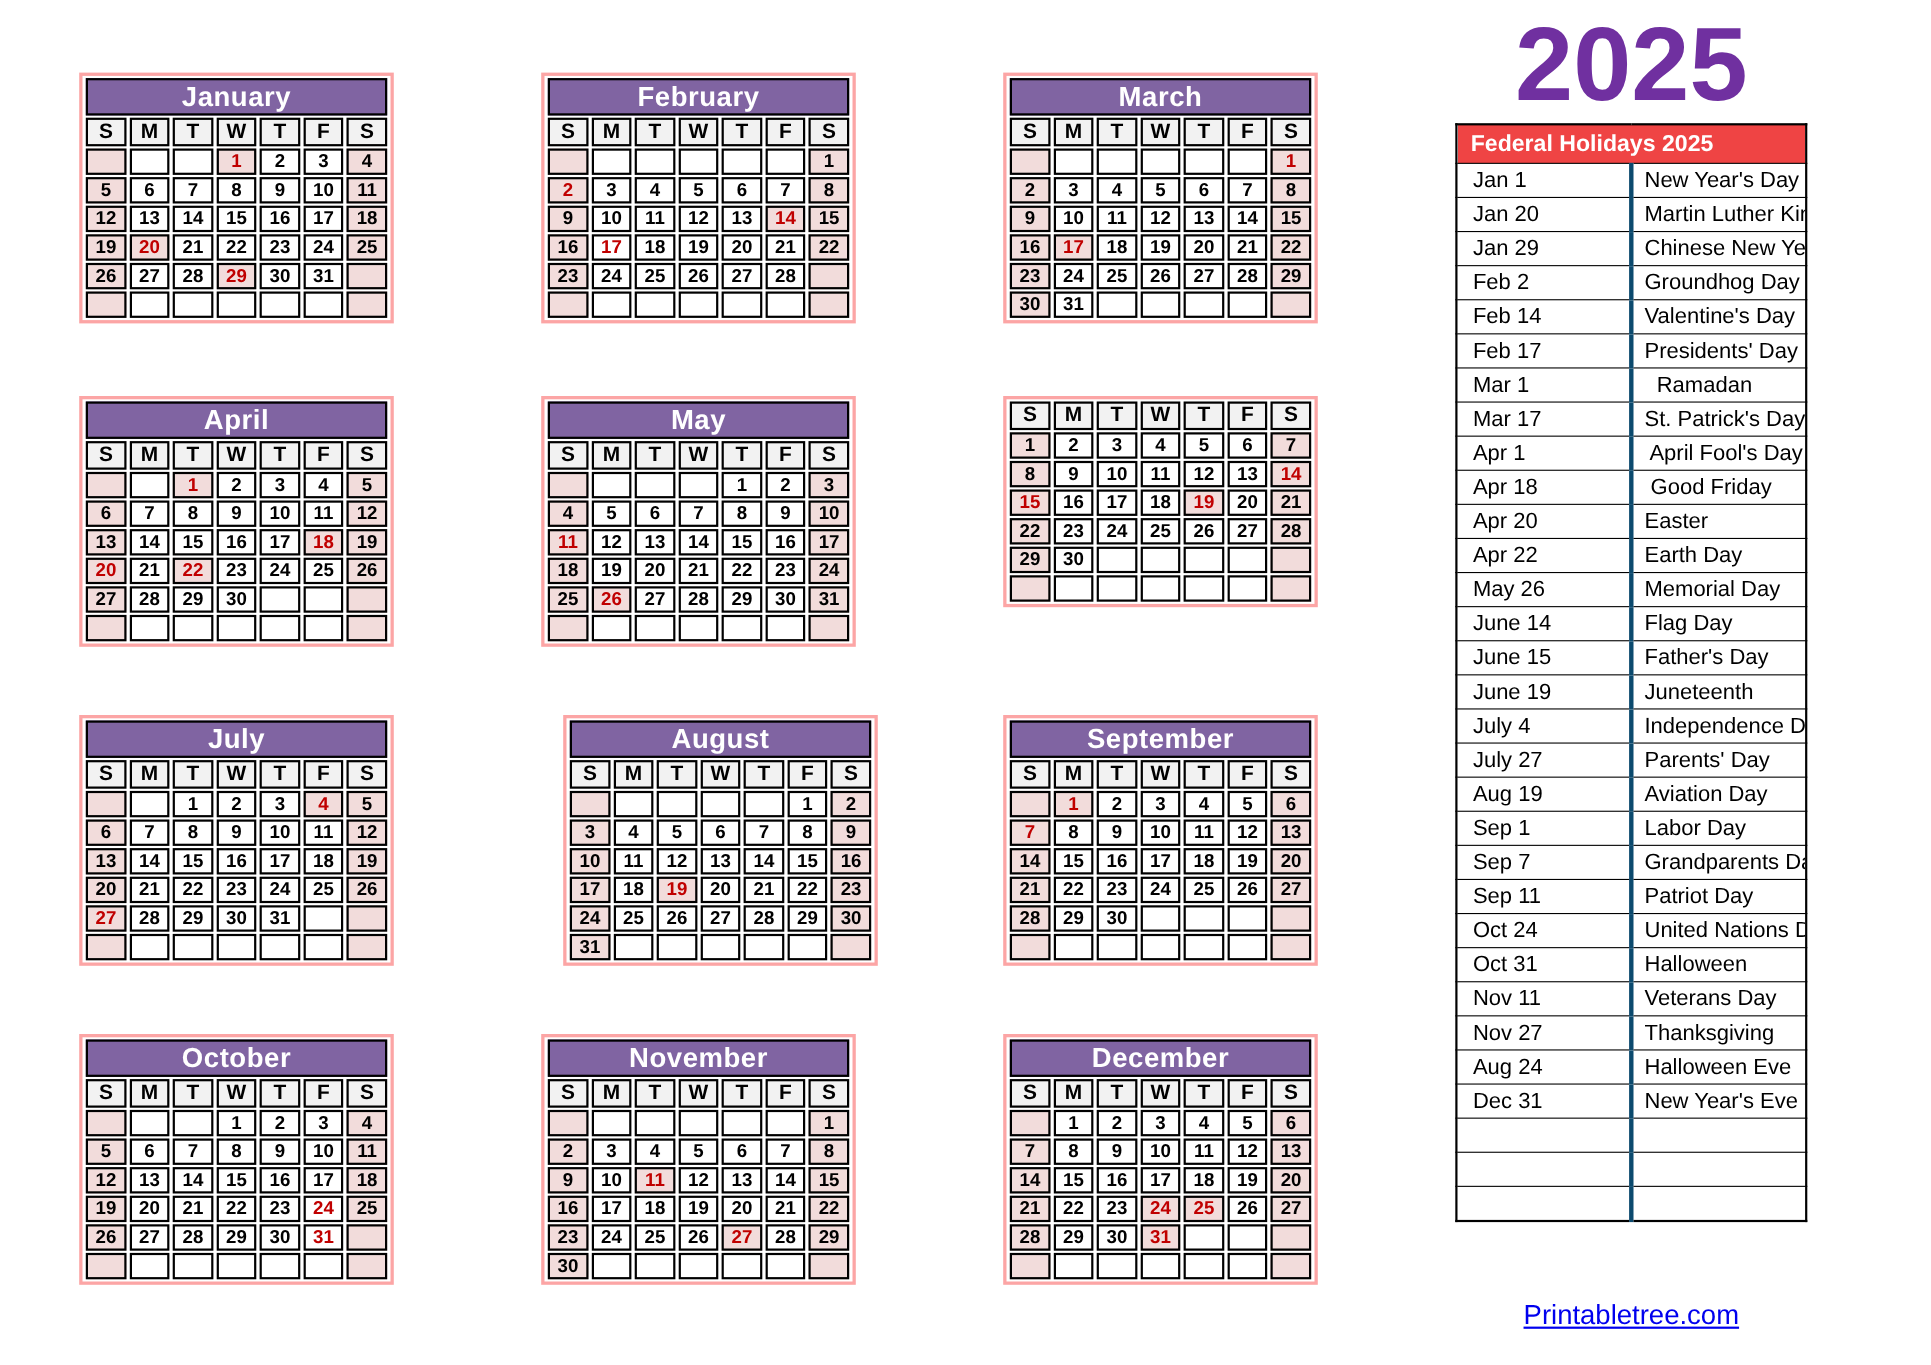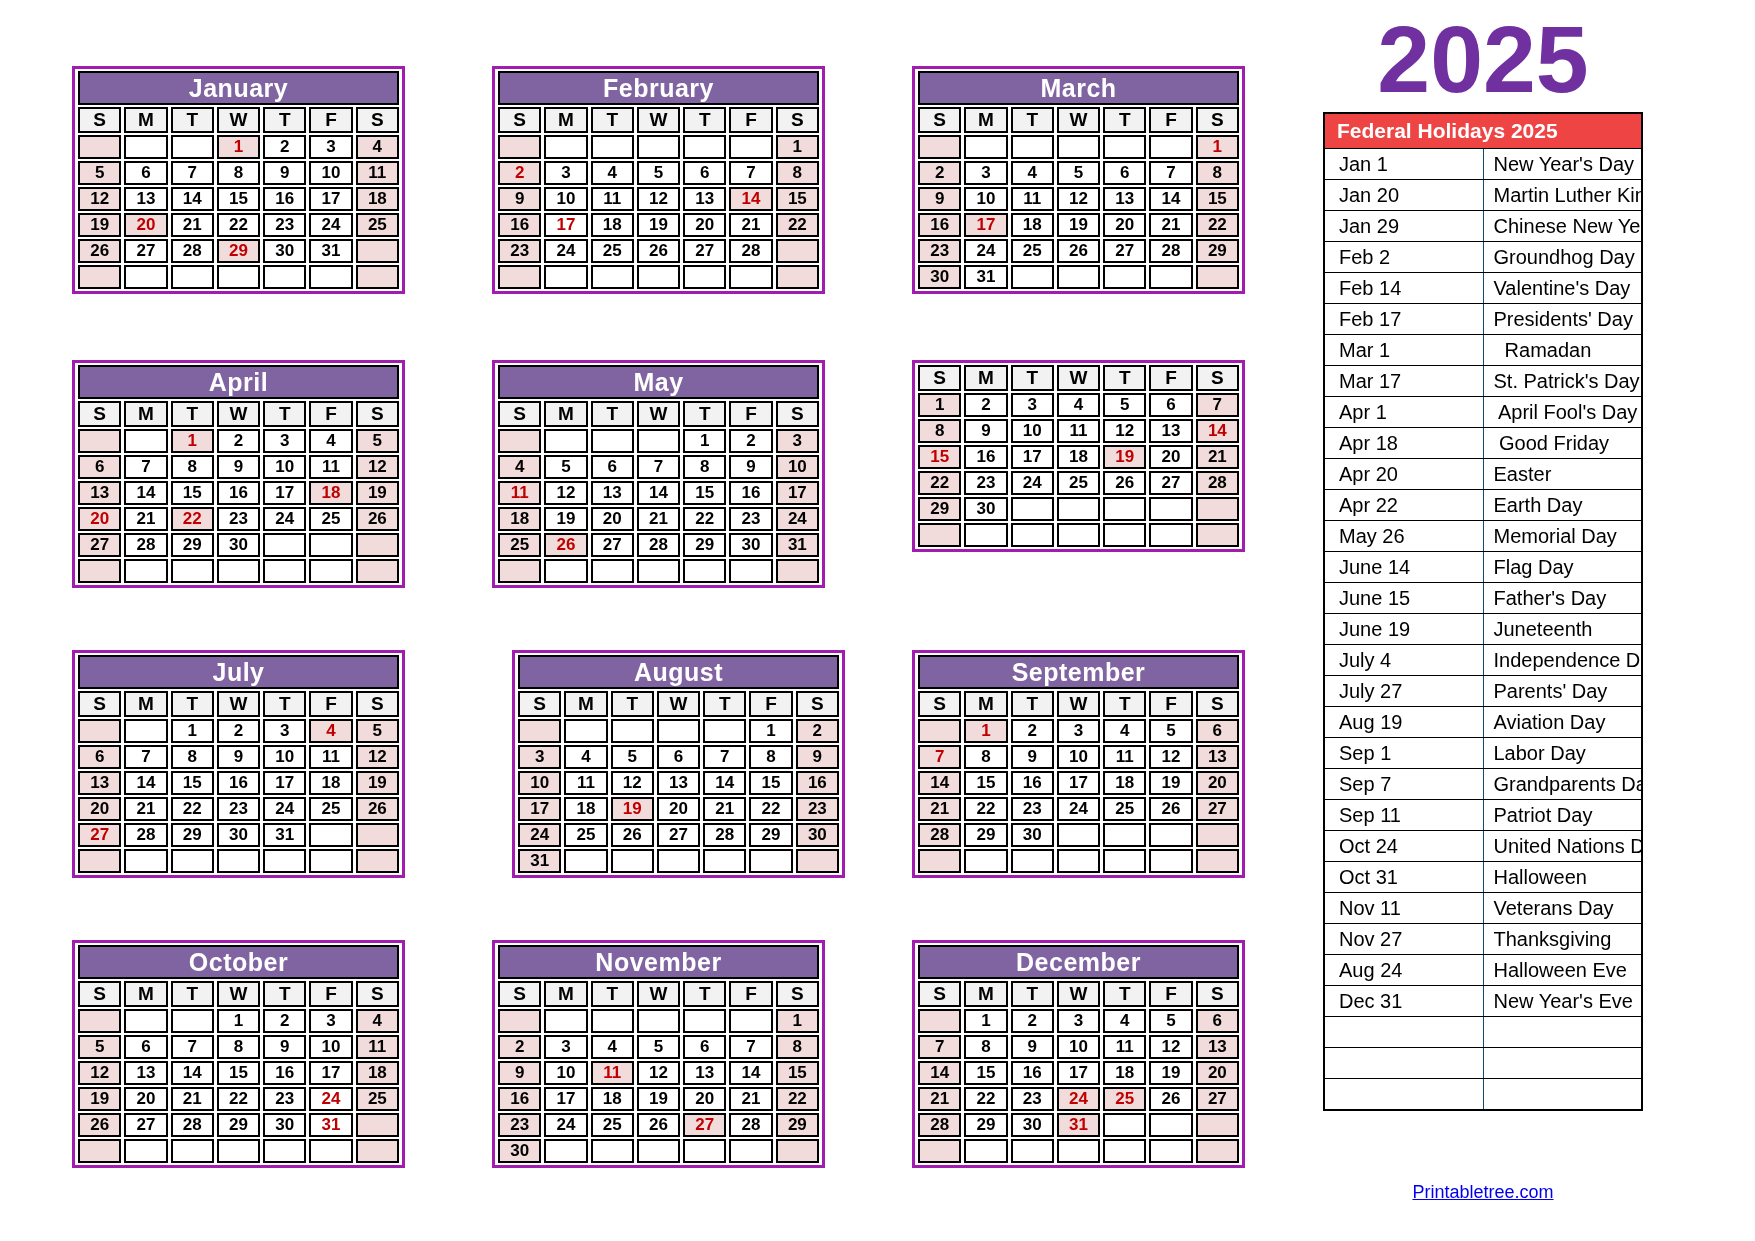--- a/index.html
+++ b/index.html
@@ -2,23 +2,23 @@
 <html><head>
 <meta charset="utf-8">
 <style>
   html,body{margin:0;padding:0;}
   body{
     width:1755px;height:1241px;background:#ffffff;position:relative;
     font-family:"Liberation Sans",sans-serif;overflow:hidden;
   }
   
   .month{
-    position:absolute;width:333px;table-layout:fixed;
+    position:absolute;width:286px;table-layout:fixed;
     border-collapse:separate;border-spacing:3px 2px;
-    border:3px solid #a21caf;background:#fff;
+    border:3px solid #fca5a5;background:#fff;
   }
   .month td{
     border:2px solid #000;height:20px;padding:0;overflow:hidden;
     text-align:center;font-weight:bold;font-size:17px;color:#000;background:#fff;
   }
   .month td.mtitle{
     background:#8064A2;color:#fff;font-size:25px;height:30px;letter-spacing:.5px;
   }
   .month tr.dow td{background:#F2F2F2;font-size:19px;height:20px;}
   .month td.weekend{background:#F2DCDB;}
@@ -35,25 +35,25 @@
     border-collapse:collapse;border:2px solid #000;background:#fff;
   }
   .holidays td{
     border-top:1px solid #000;border-bottom:1px solid #000;
     height:30px;padding:0;font-size:20px;color:#000;overflow:hidden;
   }
   .holidays td.htitle{
     background:#ef4444;color:#fff;font-weight:bold;font-size:21px;
     text-align:left;padding-left:12px;height:34px;
   }
-  .holidays td.hdate{width:105px;padding-left:14px;border-right:1px solid #0c4a6e;}
+  .holidays td.hdate{width:105px;padding-left:14px;border-right:4px solid #0c4a6e;}
   .holidays td.hname{padding-left:10px;white-space:pre;}
   
   #footer-link{
-    position:absolute;left:1323px;top:1182px;width:320px;text-align:center;font-size:18px;
+    position:absolute;left:1323px;top:1182px;width:320px;text-align:center;font-size:25px;
   }
   #footer-link a{color:#0000EE;text-decoration:underline;cursor:pointer;}
 </style>
 </head>
 <body>
 
 <div id="year-title">2025</div>
 
 <div id="months">
     <table class="month" style="left: 72px; top: 66px;">

